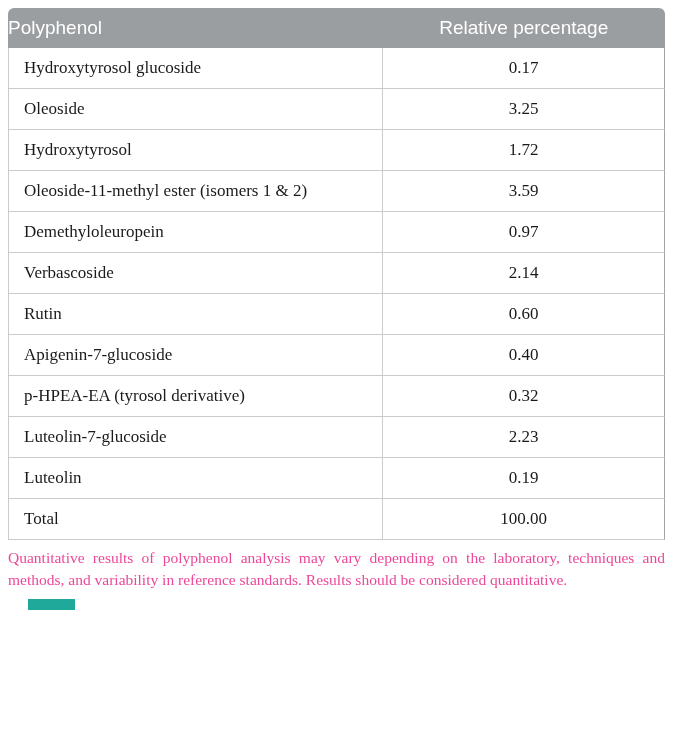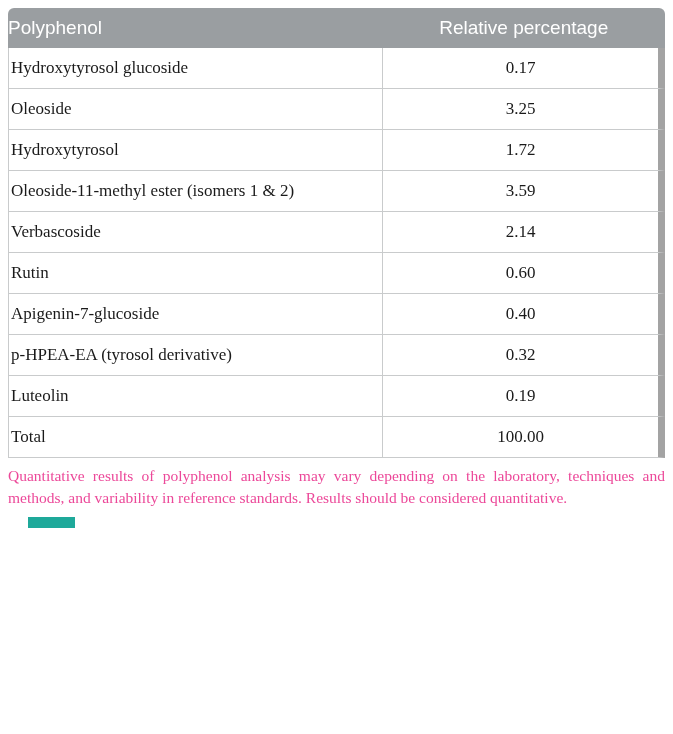--- a/index.html
+++ b/index.html
@@ -39,27 +39,27 @@
     text-align: left;
     padding-left: 15px;
     border-top-left-radius: 6px;
   }
   th.col-value {
     text-align: center;
     border-top-right-radius: 6px;
   }
   table.poly-table td {
     font-size: 17px;
-    padding: 10px 2px;
+    padding: 10px 15px;
     border-left: 1px solid #c9cbcc;
     border-bottom: 1px solid #c9cbcc;
     background: #ffffff;
   }
   table.poly-table td:last-child {
-    border-right: 7px solid #a3a3a3;
+    border-right: 1px solid #a3a3a3;
   }
   td.name-cell {
     text-align: left;
     padding-left: 15px;
   }
   td.value-cell {
     text-align: center;
   }
   .footnote {
     width: 657px;
@@ -99,34 +99,42 @@
       </tr>
       <tr>
         <td class="name-cell">Hydroxytyrosol</td>
         <td class="value-cell">1.72</td>
       </tr>
       <tr>
         <td class="name-cell">Oleoside-11-methyl ester (isomers 1 &amp; 2)</td>
         <td class="value-cell">3.59</td>
       </tr>
       <tr>
+        <td class="name-cell">Demethyloleuropein</td>
+        <td class="value-cell">0.97</td>
+      </tr>
+      <tr>
         <td class="name-cell">Verbascoside</td>
         <td class="value-cell">2.14</td>
       </tr>
       <tr>
         <td class="name-cell">Rutin</td>
         <td class="value-cell">0.60</td>
       </tr>
       <tr>
         <td class="name-cell">Apigenin-7-glucoside</td>
         <td class="value-cell">0.40</td>
       </tr>
       <tr>
         <td class="name-cell">p-HPEA-EA (tyrosol derivative)</td>
         <td class="value-cell">0.32</td>
+      </tr>
+      <tr>
+        <td class="name-cell">Luteolin-7-glucoside</td>
+        <td class="value-cell">2.23</td>
       </tr>
       <tr>
         <td class="name-cell">Luteolin</td>
         <td class="value-cell">0.19</td>
       </tr>
       <tr>
         <td class="name-cell">Total</td>
         <td class="value-cell">100.00</td>
       </tr>
     </tbody>

